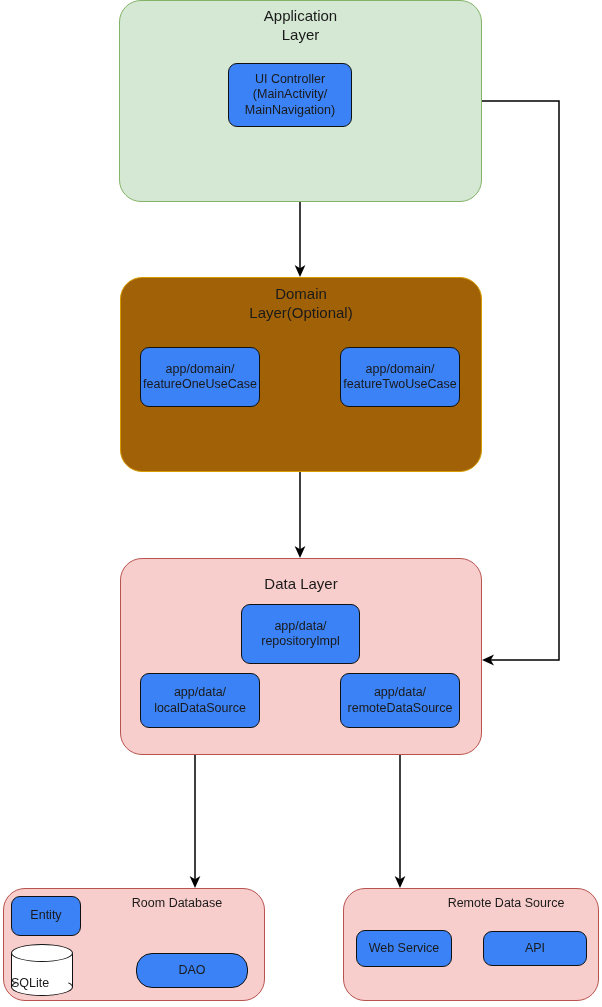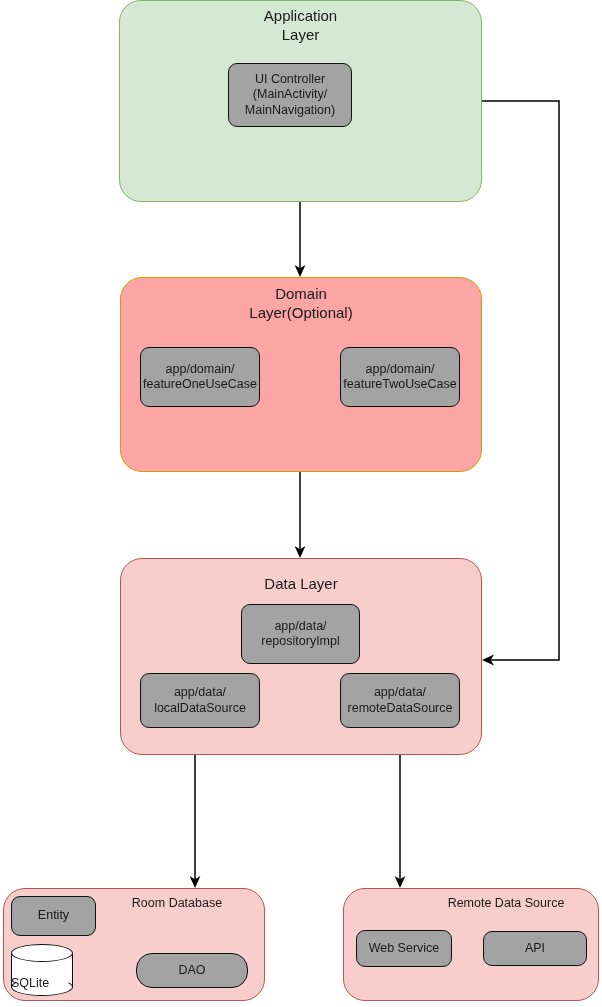--- a/index.html
+++ b/index.html
@@ -43,28 +43,28 @@
     position: absolute;
     text-align: center;
     color: #1a1a1a;
     font-size: 12.5px;
     line-height: 15px;
     white-space: pre-line;
     pointer-events: none;
   }
 
   .layer-app    { background: #d5e8d4; border-color: #82b366; }
-  .layer-domain { background: #fca5a5; border-color: #d79b00; }
+  .layer-domain { background: #a16207; border-color: #d79b00; }
   .layer-data   { background: #f8cecc; border-color: #b85450; }
 
   
   .node {
     position: absolute;
     box-sizing: border-box;
-    background: #a3a3a3;
+    background: #3b82f6;
     border: 1.4px solid #111111;
     border-radius: 9px;
     display: flex;
     align-items: center;
     justify-content: center;
     text-align: center;
     color: #1a1a1a;
     font-size: 12.5px;
     line-height: 15.5px;
     white-space: pre-line;
@@ -199,21 +199,21 @@
   <div class="node" style="left:241px; top:604px; width:119px; height:60px;">app/data/
 repositoryImpl</div>
   <div class="node" style="left:140px; top:673px; width:120px; height:55px;">app/data/
 localDataSource</div>
   <div class="node" style="left:340px; top:673px; width:120px; height:55px;">app/data/
 remoteDataSource</div>
 
   <div class="layer layer-data" style="left:3px; top:888px; width:262px; height:113px;">
     <div class="layer-title-right" style="right:12px; top:7px; width:150px;">Room Database</div>
   </div>
-  <div class="node" style="left:11px; top:896px; width:85px; height:40px;">Entity</div>
+  <div class="node" style="left:11px; top:896px; width:70px; height:40px;">Entity</div>
 
   <div class="cylinder" style="left:11px; top:944px; width:62px; height:52px;">
     <div class="cyl-body"></div>
     <div class="cyl-bottom"></div>
     <div class="cyl-top"></div>
     <div class="cyl-label">SQLite</div>
   </div>
 
   <div class="node" style="left:136px; top:953px; width:112px; height:35px;border-radius:16px;">DAO</div>
 

